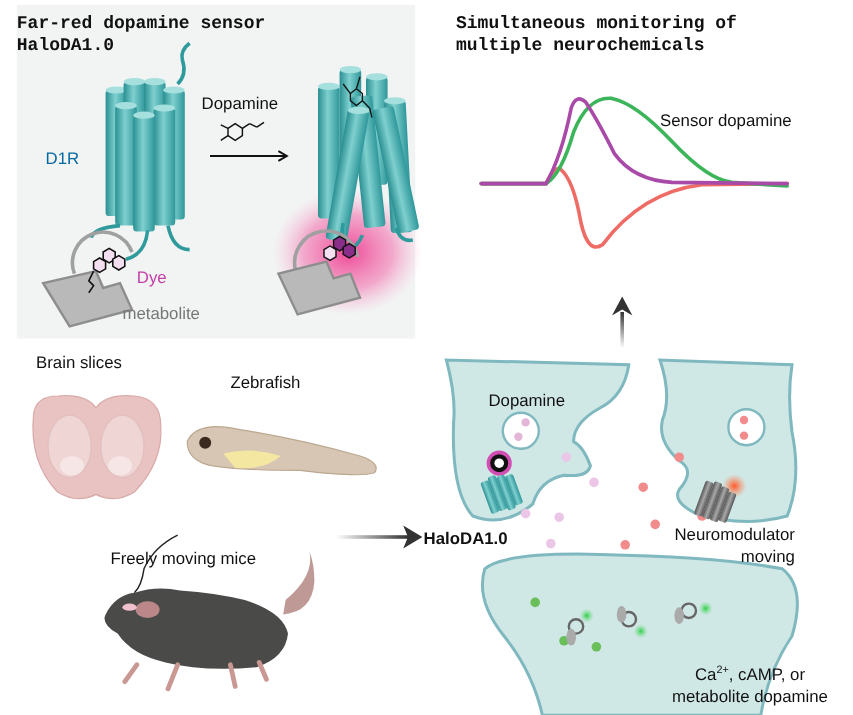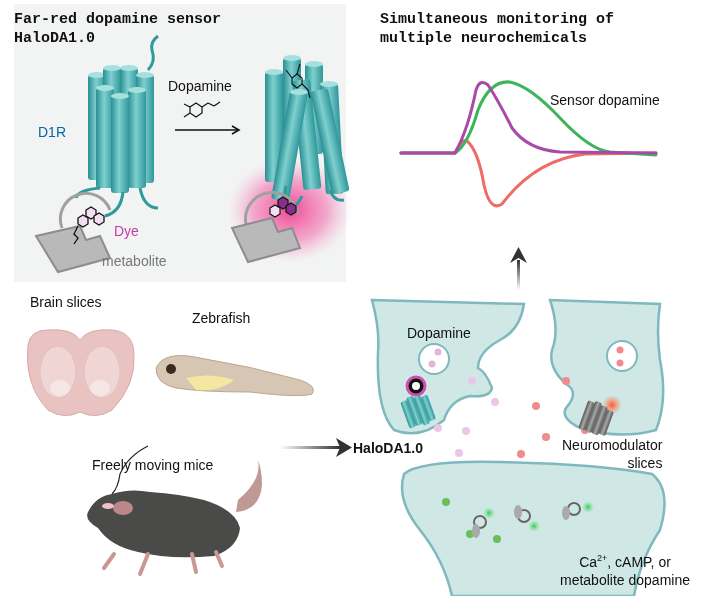--- a/index.html
+++ b/index.html
@@ -255,18 +255,18 @@
 <div class="abs lbl" style="left:550px; top:92px;">Sensor dopamine</div>
 
 <div class="abs lbl" style="left:30px; top:294px;">Brain slices</div>
 <div class="abs lbl" style="left:192px; top:310px;">Zebrafish</div>
 <div class="abs lbl" style="left:92px; top:457px;">Freely moving mice</div>
 
 <div class="abs lbl" style="left:407px; top:325px;">Dopamine</div>
 <div class="abs lbl" style="left:353px; top:440px; font-weight:bold;">HaloDA1.0</div>
 <div class="abs lbl" style="left:562px; top:436px; text-align:right; line-height:18px;">
   <div>Neuromodulator</div>
-  <div>slices</div>
+  <div>moving</div>
 </div>
 <div class="abs lbl" style="left:560px; top:549px; text-align:center; line-height:18px;">
   <div><span>Ca</span><sup style="font-size:9px;">2+</sup><span>, cAMP, or</span></div>
   <div>metabolite dopamine</div>
 </div>
 
 </body></html>

